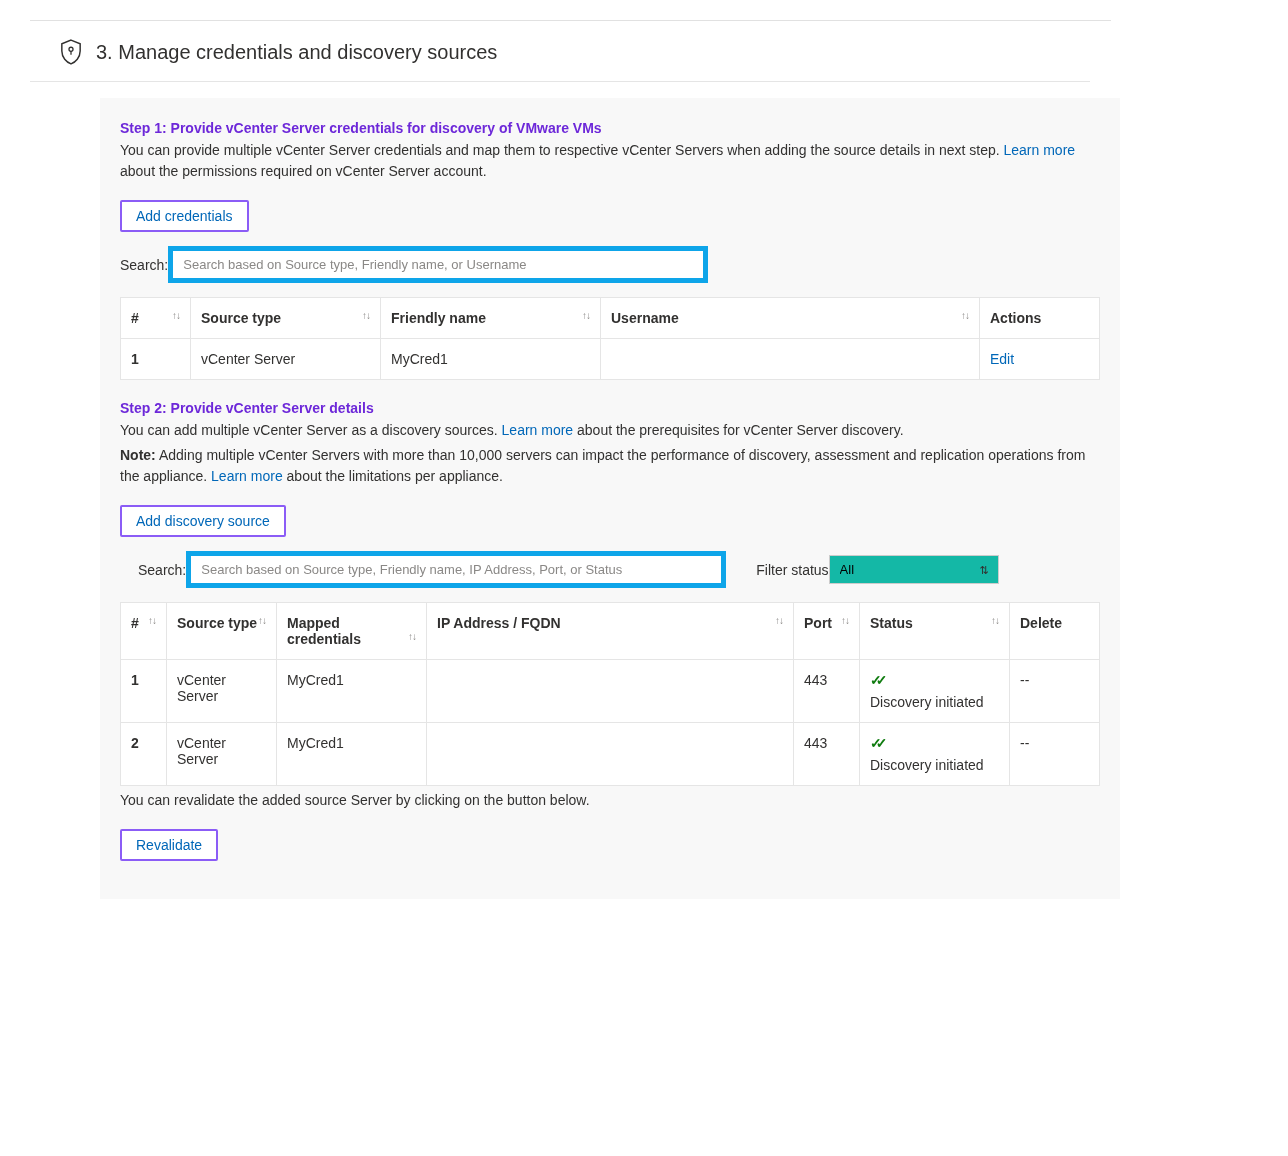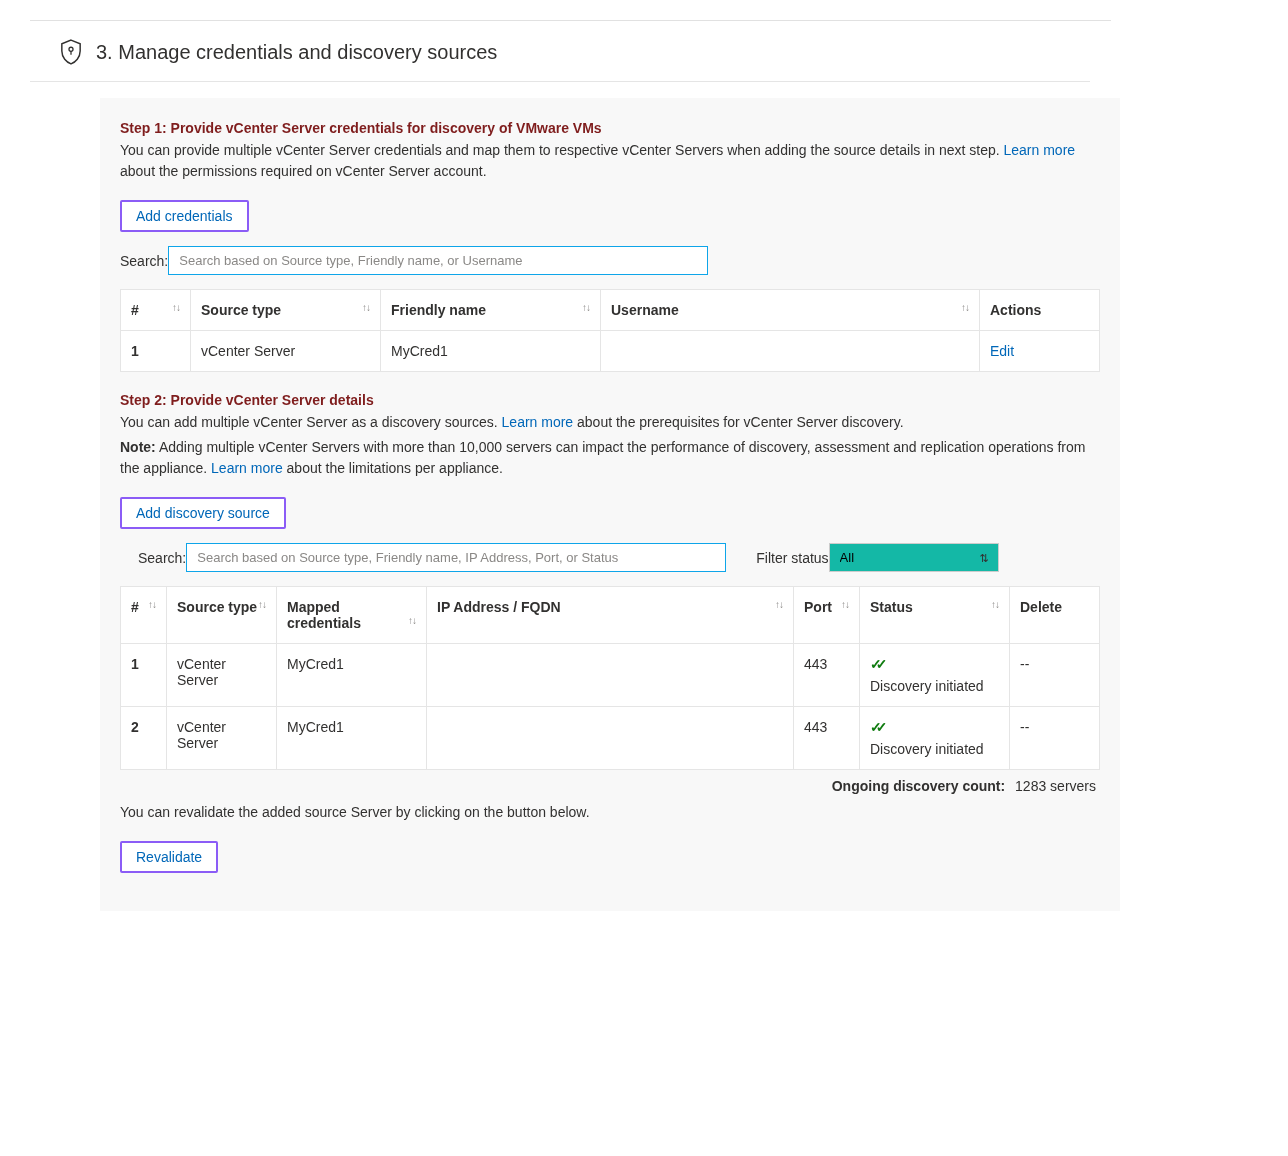--- a/index.html
+++ b/index.html
@@ -40,21 +40,21 @@
   .panel {
     background: #f8f8f8;
     margin-left: 70px;
     margin-top: 16px;
     padding: 22px 20px 24px 20px;
     width: 1020px;
   }
   .step-title {
     font-weight: 600;
     font-size: 14px;
-    color: #7f1d1d;
+    color: #6d28d9;
     margin-bottom: 4px;
   }
   .desc {
     font-size: 14px;
     color: #323130;
     line-height: 1.5;
     margin-bottom: 4px;
   }
   .link {
     color: #0067b8;
@@ -75,21 +75,21 @@
   .search-row {
     display: flex;
     align-items: center;
     margin-bottom: 14px;
   }
   .search-label {
     font-size: 14px;
     color: #323130;
   }
   .search-input {
-    border: 1px solid #0ea5e9;
+    border: 5px solid #0ea5e9;
     padding: 6px 10px;
     font-size: 13px;
     width: 540px;
     color: #323130;
     background: #fff;
   }
   .search-input::placeholder { color: #8a8886; }
   .filter-label {
     font-size: 14px;
     margin-left: 30px;
@@ -289,23 +289,19 @@
               <div class="status-cell">
                 <span class="check-icon">✓✓</span>
                 <span>Discovery initiated</span>
               </div>
             </td>
             <td>--</td>
           </tr>
         </tbody>
       </table>
 
-      <div class="discovery-count">
-        <span class="bold">Ongoing discovery count:</span>
-        <span>1283 servers</span>
-      </div>
 
       <div class="desc">You can revalidate the added source Server by clicking on the button below.</div>
       <button class="btn-outline">Revalidate</button>
     </div>
 
   </div>
 </div>
 
 </body></html>

